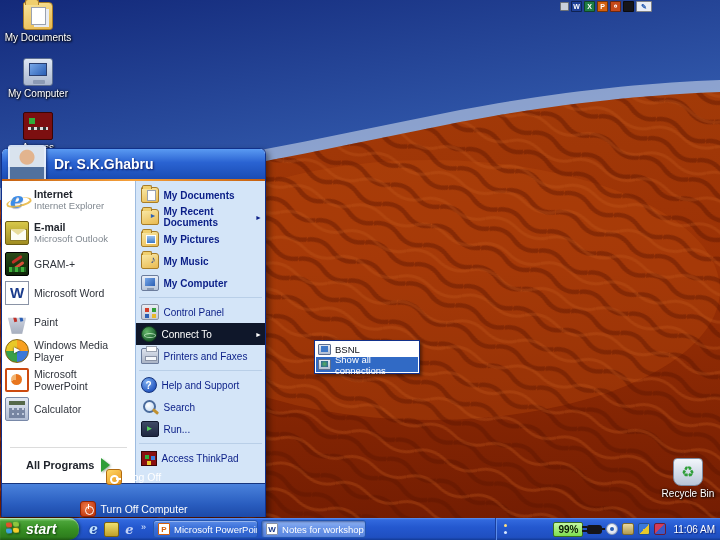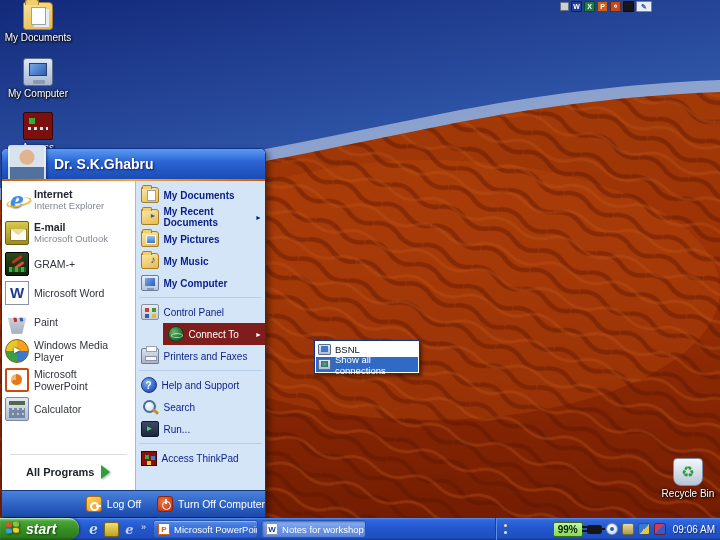--- a/index.html
+++ b/index.html
@@ -58,21 +58,21 @@
   .ltxt .t { font-size:10.5px; color:#20242c; font-weight:bold; line-height:12px; }
   .ltxt .s { font-size:9.5px; color:#808890; line-height:11px; }
   .litem.h1 .t { font-weight:normal; color:#30343c; }
   .lsep { height:1px; background:#dcdcdc; margin:3px 8px; }
   .allprog { height:28px; display:flex; align-items:center; justify-content:center; gap:7px; font-size:11px; font-weight:bold; color:#20242c; cursor:default; }
   .ap-arrow { width:0; height:0; border-left:9px solid #2f9e38; border-top:7px solid transparent; border-bottom:7px solid transparent; filter:drop-shadow(1px 1px 1px rgba(0,60,0,.4)); }
 
   .ritem { display:flex; align-items:center; gap:5px; padding:0 3px 0 5px; height:22px; font-size:10px; color:#0a1e87; cursor:default; }
   .ritem.b { font-weight:bold; }
   .ritem .harrow { margin-left:auto; font-size:7px; color:#0a1e87; }
-  .ritem.sel { background:#7f1d1d; color:#fff;margin-left:27px; }
+  .ritem.sel { background:#0f172a; color:#fff; }
   .ritem.sel .harrow { color:#fff; }
   .rsep { height:1px; background:#b9cfe8; margin:3px 3px; }
 
   
   .ric { width:18px; height:16px; flex:none; position:relative; }
   .fold { background:linear-gradient(160deg,#f9e9a8,#e9ba50); border:1px solid #a87d28; border-radius:1px 3px 2px 2px; }
   .fold::before { content:""; position:absolute; top:-3px; left:0; width:8px; height:3px; background:#f0cf6e; border:1px solid #a87d28; border-bottom:none; border-radius:2px 2px 0 0; }
   .ric-docs::after { content:""; position:absolute; right:2px; top:2px; width:7px; height:9px; background:#fff; border:1px solid #9aa2b0; }
   .ric-recent::after { content:"►"; position:absolute; right:1px; top:2px; font-size:7px; color:#2b5fb4; }
   .ric-pics::after { content:""; position:absolute; right:2px; top:3px; width:8px; height:7px; background:linear-gradient(#9cc2ee,#3a78c8); border:1px solid #fff; }
@@ -111,22 +111,22 @@
   .ic-paint { background:linear-gradient(#dde0ea,#a8b0c0); border:1px solid #707c92; clip-path:polygon(12% 34%, 88% 34%, 72% 100%, 28% 100%); }
   .ic-paint::before { content:""; position:absolute; left:7px; top:0; width:3px; height:11px; background:#c03028; transform:rotate(-14deg); box-shadow:6px 1px 0 #2b5fb4; }
   .ic-ppt { background:#fff; border:2px solid #cc4a10; border-radius:2px; }
   .ic-ppt::before { content:""; position:absolute; left:4px; top:4px; width:11px; height:11px; border-radius:50%; background:conic-gradient(#e8761e 0 70%, #f3b470 0); }
   .ic-calc { background:linear-gradient(#e4e9f4,#b0bcd2); border:1px solid #7888a8; border-radius:2px; }
   .ic-calc::before { content:""; position:absolute; left:3px; top:3px; width:16px; height:4px; background:#55684a; }
   .ic-calc::after { content:""; position:absolute; left:3px; top:10px; width:16px; height:10px;
     background:repeating-linear-gradient(90deg,#5a6a8a 0 3px,transparent 3px 5px), repeating-linear-gradient(0deg,#5a6a8a 0 3px,transparent 3px 5px); opacity:.7; }
 
   
-  .sm-foot { height:27px; background:linear-gradient(180deg,#4a82dc 0%,#2a5ec0 60%,#1c49a8 100%); border-top:1px solid #16357e;
-    display:flex; align-items:center; justify-content:flex-end; gap:16px; padding-right:0; color:#fff; font-size:10.5px; }
+  .sm-foot { height:34px; background:linear-gradient(180deg,#4a82dc 0%,#2a5ec0 60%,#1c49a8 100%); border-top:1px solid #16357e;
+    display:flex; align-items:center; justify-content:flex-end; gap:16px; padding-right:0; color:#fff; font-size:10.5px;flex-direction:column; }
   .footbtn { display:flex; align-items:center; gap:5px; cursor:default; }
   .ic-key { width:16px; height:16px; border-radius:3px; background:linear-gradient(145deg,#ffd867,#e8941a); border:1px solid #b06a10; position:relative; }
   .ic-key::before { content:""; position:absolute; left:3px; top:5px; width:5px; height:5px; border:2px solid #fff; border-radius:50%; }
   .ic-key::after { content:""; position:absolute; left:9px; top:8px; width:5px; height:2px; background:#fff; box-shadow:2px 2px 0 -1px #fff; }
   .ic-power { width:16px; height:16px; border-radius:3px; background:radial-gradient(circle at 40% 35%, #f07a48, #c23a10 80%); border:1px solid #8c2408; position:relative; }
   .ic-power::before { content:""; position:absolute; left:4px; top:4px; width:7px; height:7px; border:1.5px solid #fff; border-radius:50%; }
   .ic-power::after { content:""; position:absolute; left:7px; top:2px; width:1.5px; height:5px; background:#fff; }
 
   
   .flyout { position:absolute; left:266px; top:340px; width:106px; z-index:6; background:#fff; border:1px solid #12328c;
@@ -414,15 +414,15 @@
     <span>Notes for workshop c...</span>
   </div>
   <div class="tray">
     <div class="pen"></div>
     <div class="battery">99%</div>
     <div class="plug"></div>
     <div class="trayic ti-circle"></div>
     <div class="trayic ti-tan"></div>
     <div class="trayic ti-grid"></div>
     <div class="trayic ti-red"></div>
-    <div class="clock">09:06 AM</div>
+    <div class="clock">11:06 AM</div>
   </div>
 </div>
 
 </body></html>

